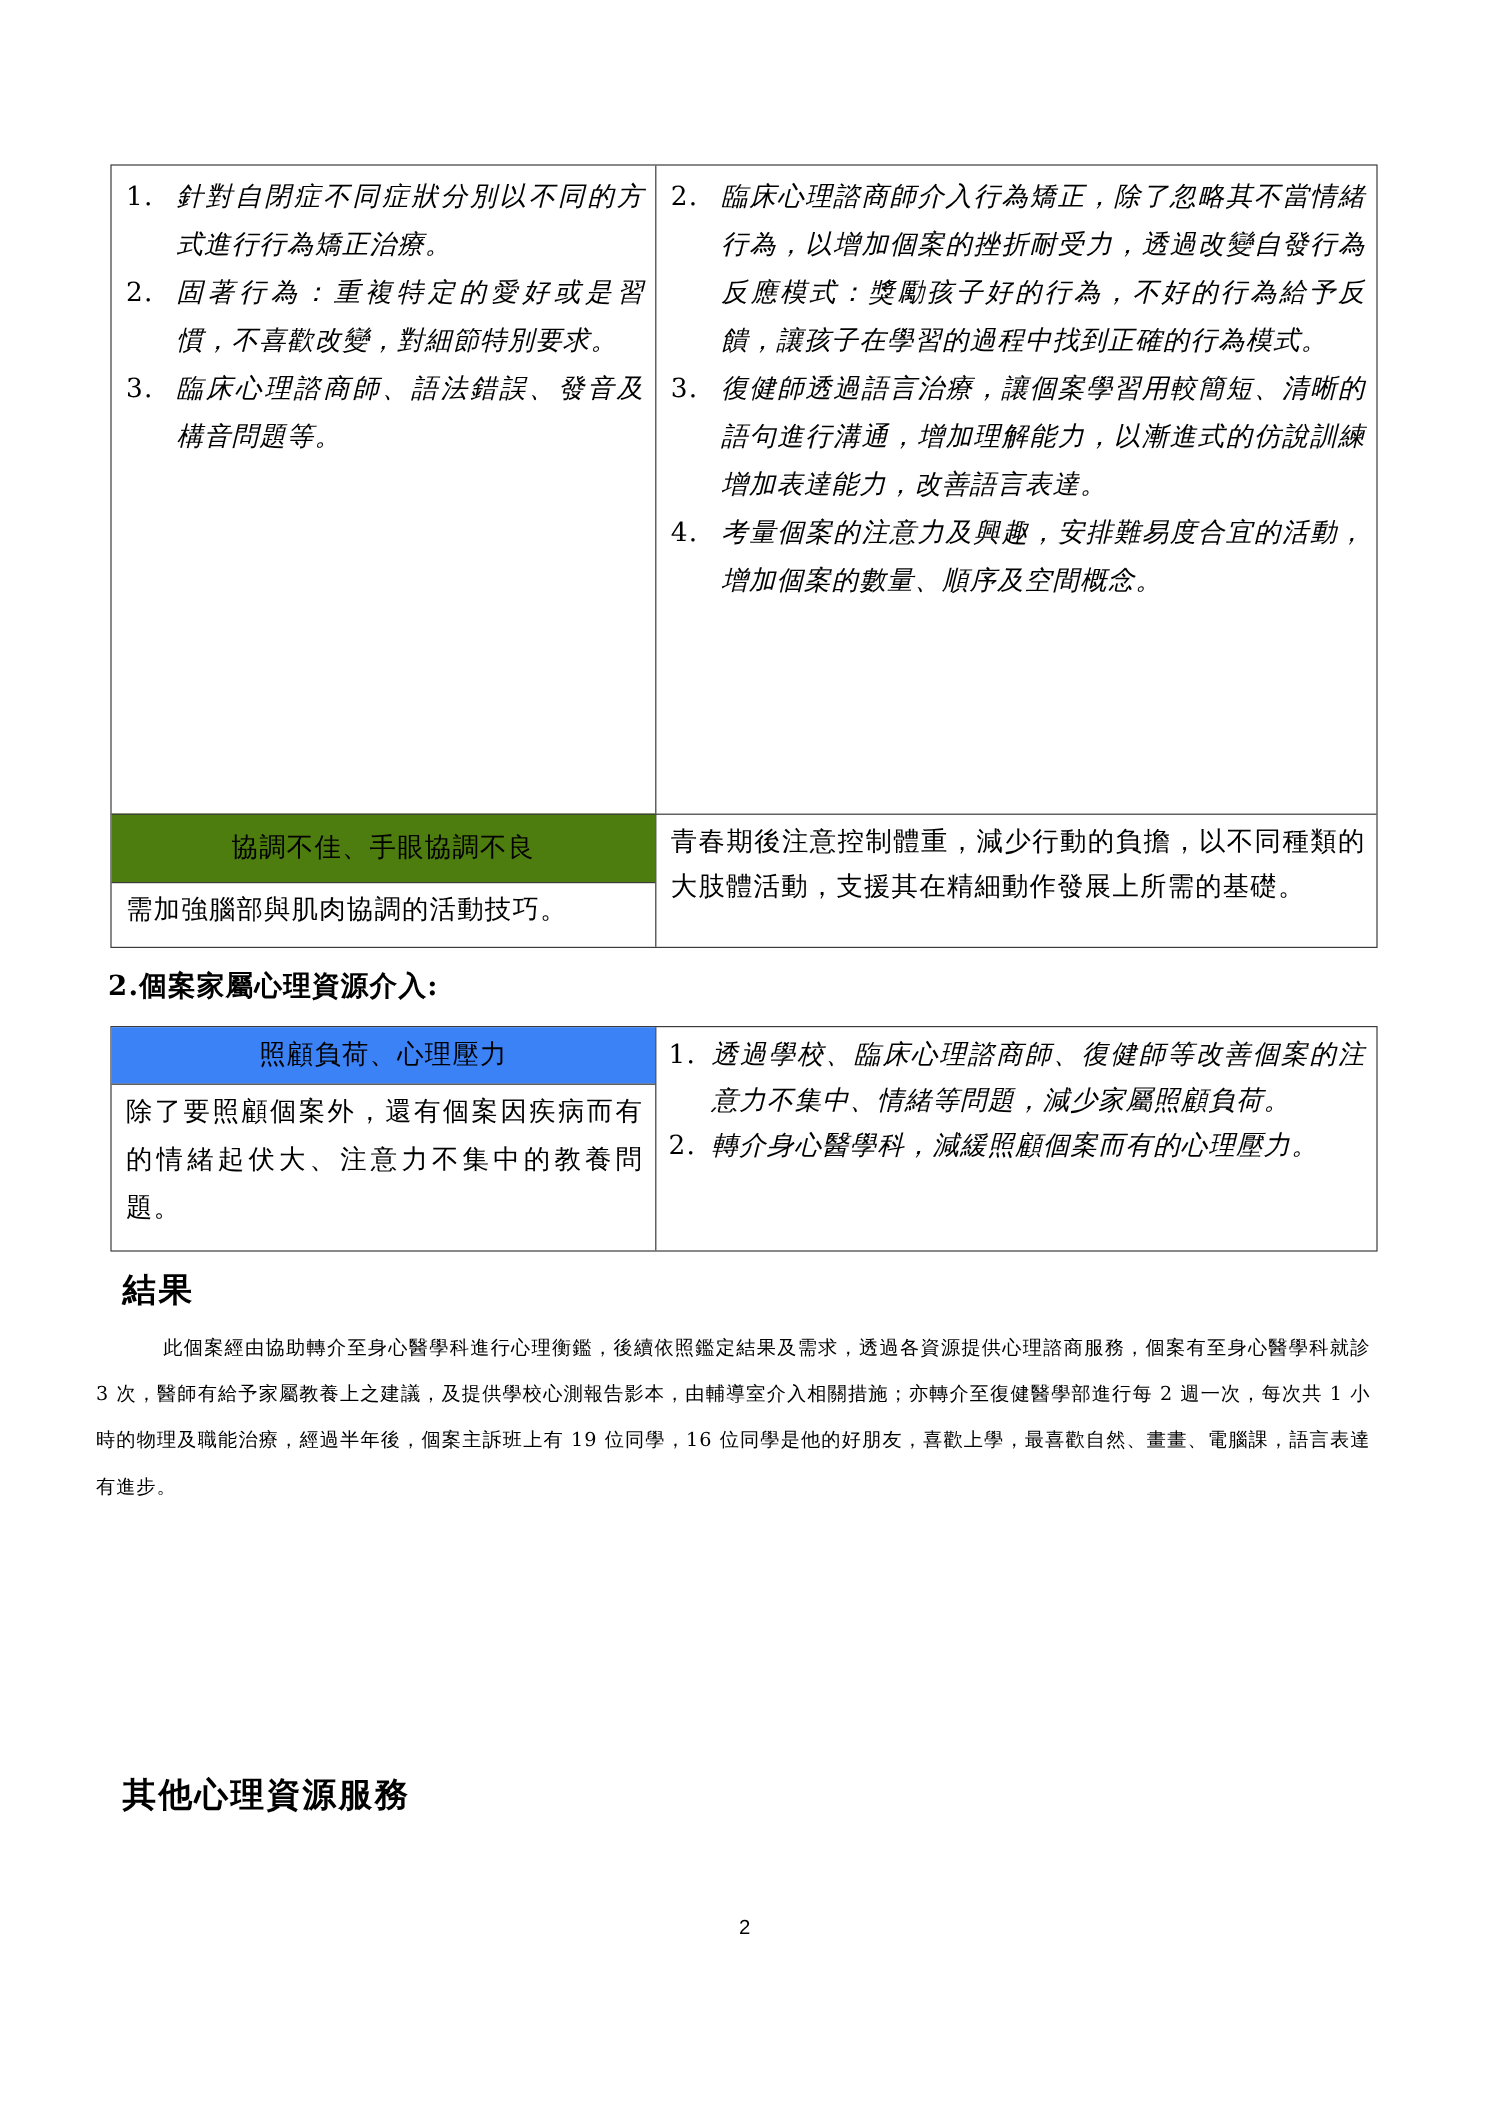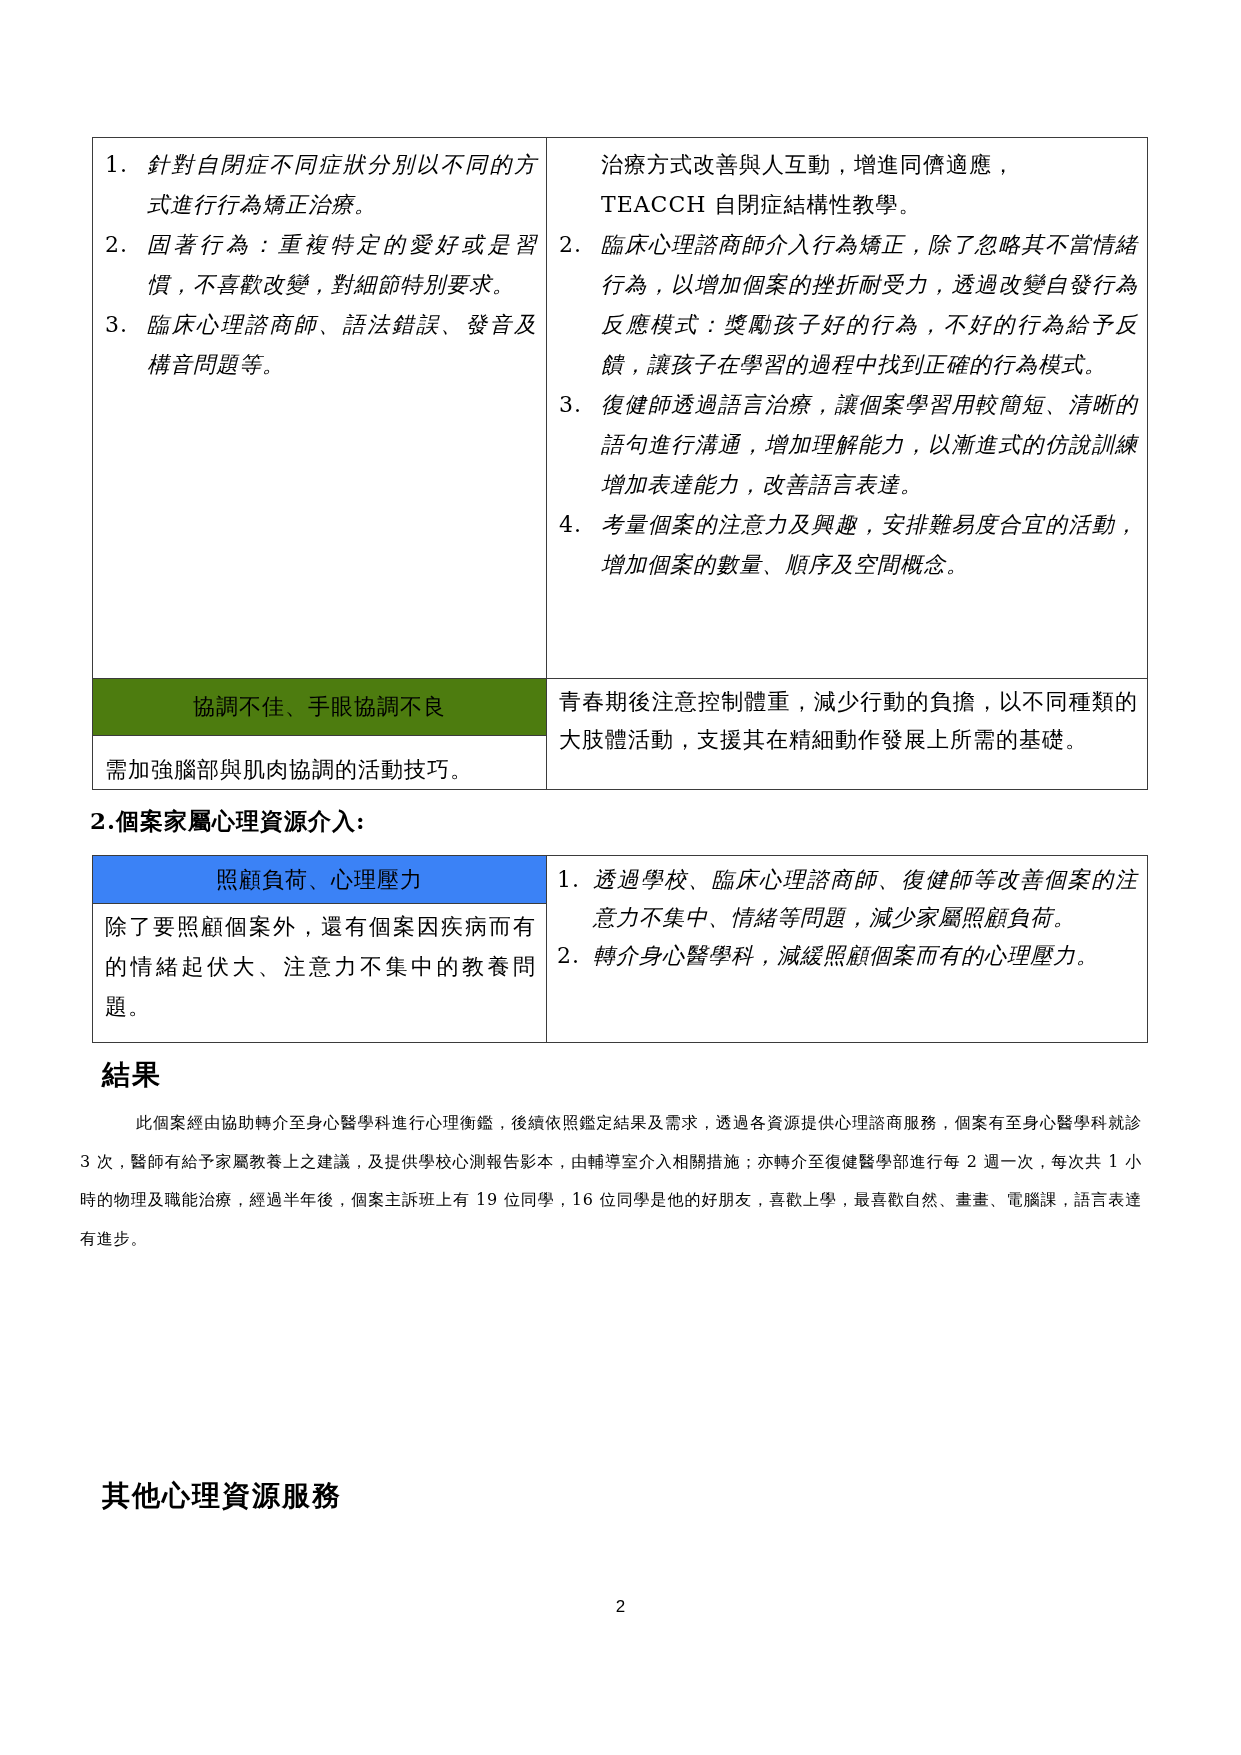--- a/index.html
+++ b/index.html
@@ -70,22 +70,20 @@
         <span class="num">2.</span>
         <span class="txt">固著行為：重複特定的愛好或是習慣，不喜歡改變，對細節特別要求。</span>
       </div>
       <div class="li">
         <span class="num">3.</span>
         <span class="txt">臨床心理諮商師、語法錯誤、發音及構音問題等。</span>
       </div>
     </div>
 
     <div class="cell pad b-left" style="grid-area:1/2;">
-      <div class="cont">治療方式改善與人互動，增進同儕適應，
-TEACCH 自閉症結構性教學。</div>
       <div class="li">
         <span class="num">2.</span>
         <span class="txt">臨床心理諮商師介入行為矯正，除了忽略其不當情緒行為，以增加個案的挫折耐受力，透過改變自發行為反應模式：獎勵孩子好的行為，不好的行為給予反饋，讓孩子在學習的過程中找到正確的行為模式。</span>
       </div>
       <div class="li">
         <span class="num">3.</span>
         <span class="txt">復健師透過語言治療，讓個案學習用較簡短、清晰的語句進行溝通，增加理解能力，以漸進式的仿說訓練增加表達能力，改善語言表達。</span>
       </div>
       <div class="li">
         <span class="num">4.</span>
@@ -94,21 +92,21 @@
     </div>
 
     <div class="cell b-top shade-blue hdr-cell" style="grid-area:2/1;">
       <span>協調不佳、手眼協調不良</span>
     </div>
 
     <div class="cell r23c2 b-left b-top">
       <span>青春期後注意控制體重，減少行動的負擔，以不同種類的大肢體活動，支援其在精細動作發展上所需的基礎。</span>
     </div>
 
-    <div class="cell b-top pad" style="grid-area:3/1;padding-top:14px;">
+    <div class="cell b-top pad" style="grid-area:3/1;padding-top:3px;">
       <span>需加強腦部與肌肉協調的活動技巧。</span>
     </div>
   </div>
 
   <div class="h-small" style="top:806px;text-align:center;">2.個案家屬心理資源介入:</div>
 
   <div id="table2" class="doc-table">
     <div class="cell shade-green hdr-cell" style="grid-area:1/1;">
       <span>照顧負荷、心理壓力</span>
     </div>

